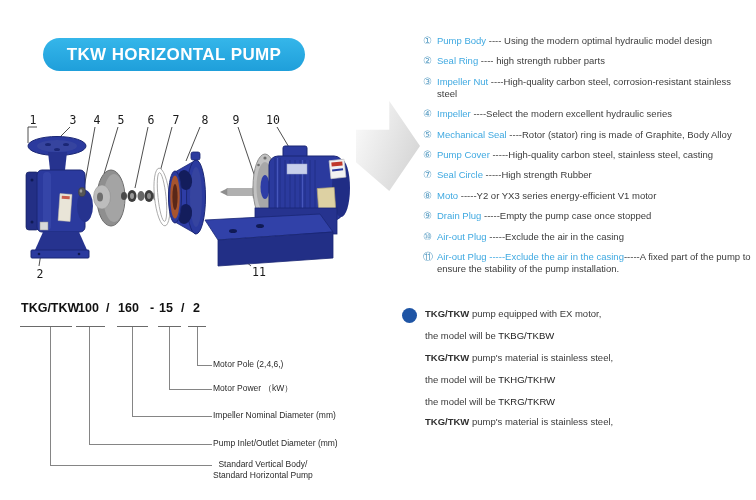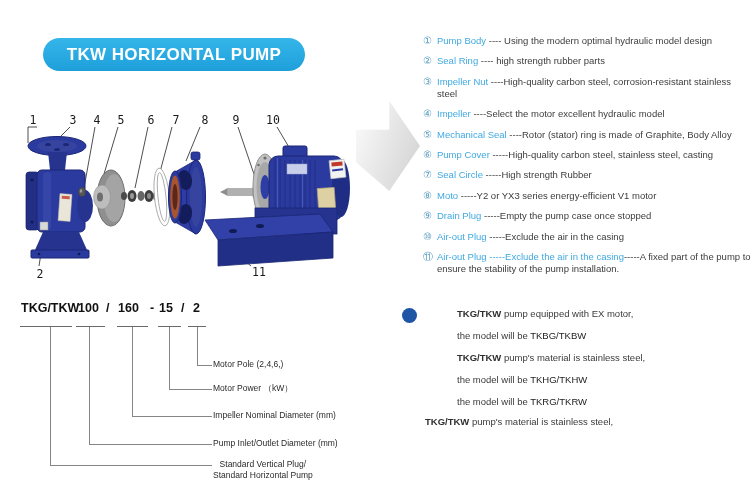--- a/index.html
+++ b/index.html
@@ -29,21 +29,21 @@
   
   .model-section{position:absolute;left:0;top:295px;width:400px;height:200px;color:#222;}
   .code-part{position:absolute;top:6px;font-weight:bold;font-size:12.5px;color:#111;white-space:pre;}
   .uline{position:absolute;top:31px;height:1px;background:#6a6a6a;}
   .conn{position:absolute;top:32px;border-left:1px solid #858585;border-bottom:1px solid #858585;}
   .mlabel{position:absolute;left:213px;font-size:8.5px;line-height:11px;color:#2a2a2a;text-align:center;}
 
   
   .bullet{position:absolute;left:402px;top:308px;width:15px;height:15px;border-radius:50%;background:#1F55A5;}
   .variants{position:absolute;left:425px;top:303px;width:325px;font-size:9.5px;color:#3a3a3a;}
-  .v-line{height:22px;line-height:22px;white-space:nowrap;margin-left:32px;}
+  .v-line{height:22px;line-height:22px;white-space:nowrap;}
   .v-line-tight{height:12px;line-height:12px;white-space:nowrap;}
   .v-tight{margin-top:3px;}
   .brand{font-weight:bold;color:#2e2e2e;}
   .mcode{font-weight:normal;color:#222;}
   .mcode-big{font-weight:bold;font-size:10.5px;color:#1d1d1d;}
 </style>
 </head>
 <body>
 
 <div class="page">
@@ -190,21 +190,21 @@
     <div class="part-item">
         <span class="part-num">②</span>
         <span class="part-text"><span class="part-name">Seal Ring</span><span> ---- high strength rubber parts</span></span>
       </div>
     <div class="part-item">
         <span class="part-num">③</span>
         <span class="part-text"><span class="part-name">Impeller Nut</span><span> ----High-quality carbon steel, corrosion-resistant stainless steel</span></span>
       </div>
     <div class="part-item">
         <span class="part-num">④</span>
-        <span class="part-text"><span class="part-name">Impeller</span><span> ----Select the motor excellent hydraulic model</span></span>
+        <span class="part-text"><span class="part-name">Impeller</span><span> ----Select the modern excellent hydraulic series</span></span>
       </div>
     <div class="part-item">
         <span class="part-num">⑤</span>
         <span class="part-text"><span class="part-name">Mechanical Seal</span><span> ----Rotor (stator) ring is made of Graphite, Body Alloy</span></span>
       </div>
     <div class="part-item">
         <span class="part-num">⑥</span>
         <span class="part-text"><span class="part-name">Pump Cover</span><span> -----High-quality carbon steel, stainless steel, casting</span></span>
       </div>
     <div class="part-item">
@@ -249,21 +249,21 @@
     <div class="conn" style="left:169px;width:42px;height:62px"></div>
     <div class="conn" style="left:132px;width:79px;height:89px"></div>
     <div class="conn" style="left:89px;width:122px;height:117px"></div>
     <div class="conn" style="left:50px;width:161px;height:138px"></div>
 
     <div class="mlabel" style="top:64px">Motor Pole (2,4,6,)</div>
     <div class="mlabel" style="top:88px">Motor Power （kW）</div>
     <div class="mlabel" style="top:115px">Impeller Nominal Diameter (mm)</div>
     <div class="mlabel" style="top:143px">Pump Inlet/Outlet Diameter (mm)</div>
     <div class="mlabel" style="top:164px">
-      <div>Standard Vertical Plug/</div>
+      <div>Standard Vertical Body/</div>
       <div>Standard  Horizontal Pump</div>
     </div>
   </div>
 
   <div class="bullet"></div>
   <div class="variants">
     <div class="v-line"><span class="brand">TKG/TKW</span><span> pump equipped with EX motor,</span></div>
     <div class="v-line"><span>the model will be </span><span class="mcode">TKBG/TKBW</span></div>
     <div class="v-line"><span class="brand">TKG/TKW</span><span> pump's material is stainless steel,</span></div>
     <div class="v-line"><span>the model will be </span><span class="mcode">TKHG/TKHW</span></div>

